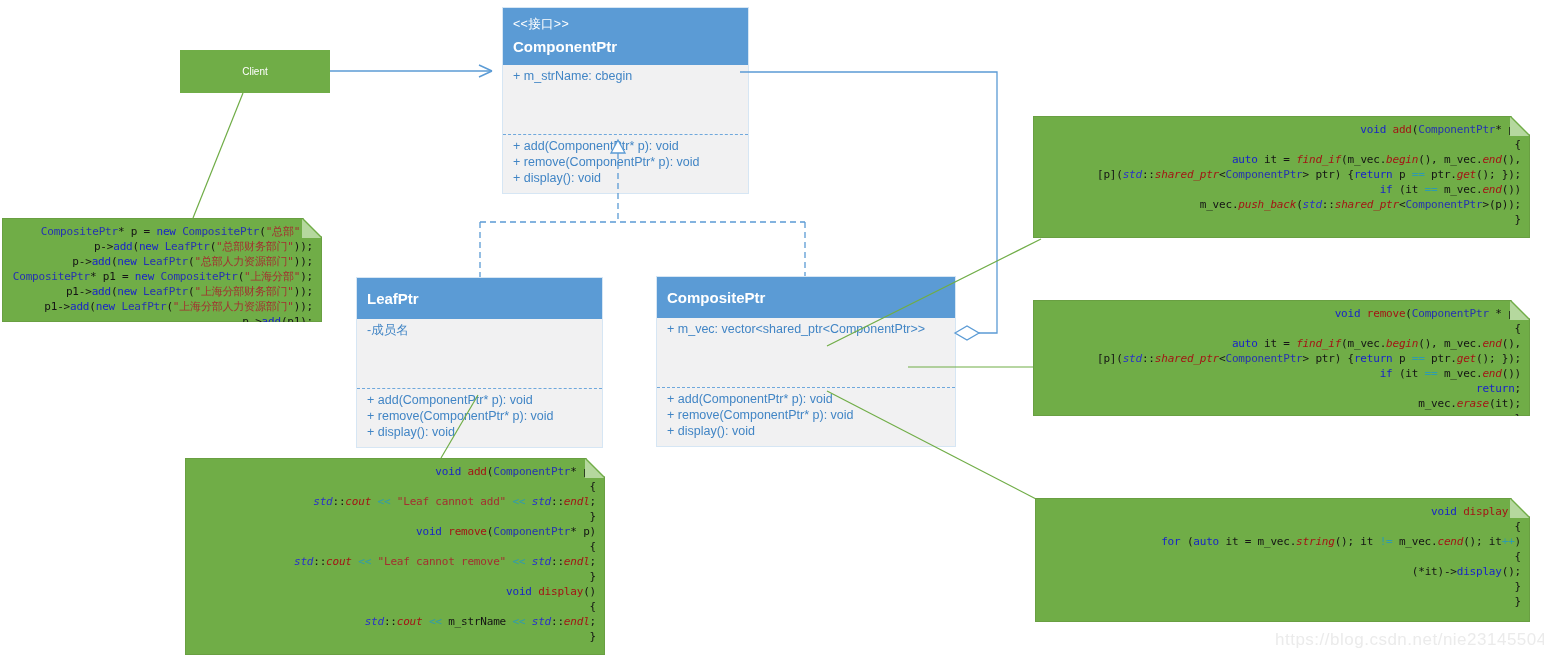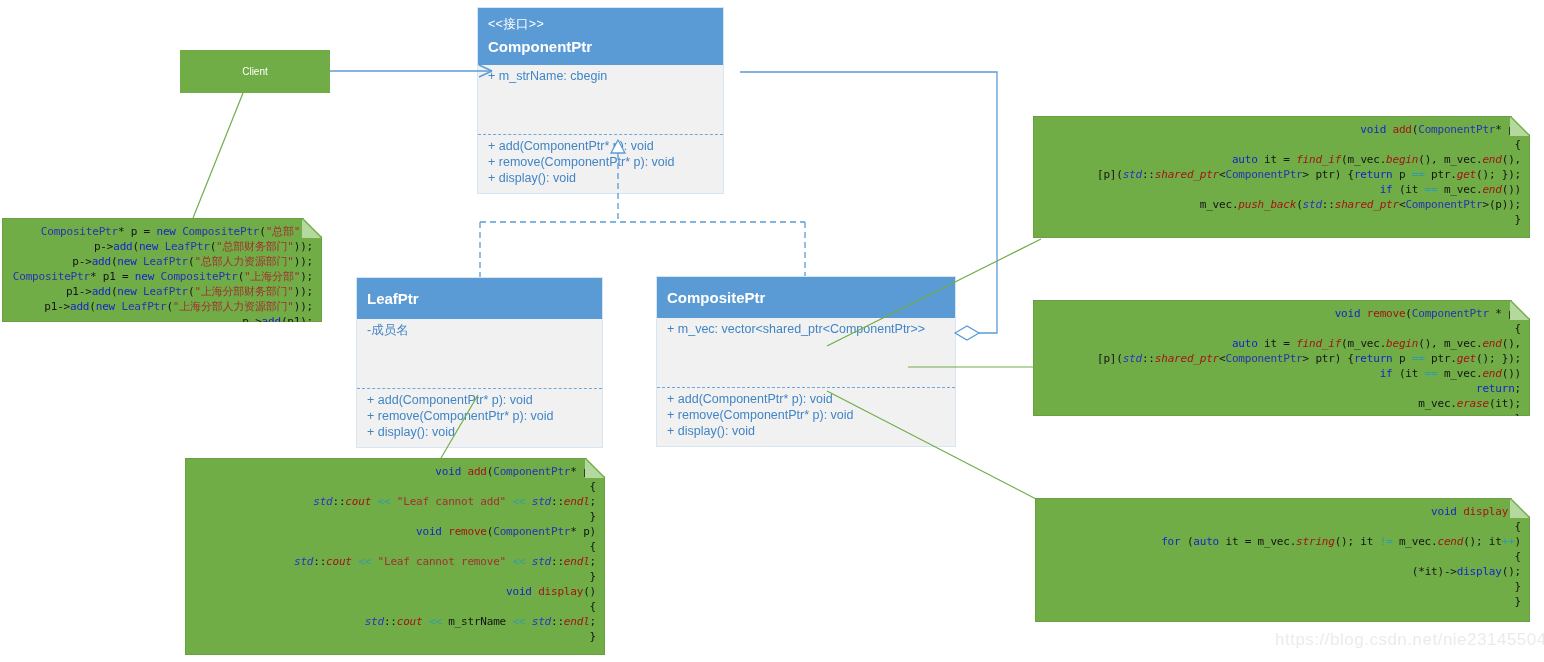--- a/index.html
+++ b/index.html
@@ -41,21 +41,21 @@
   .c-str{color:#A33030;}
   .c-op{color:#2E9BB0;}
 
   .watermark{position:absolute;z-index:4;color:#EBEBEB;font-size:17px;letter-spacing:.5px;}
 </style>
 </head>
 <body>
 
 <div class="canvas">
 
-  <div class="uml-box" style="left:478px;top:8px;width:245px;">
+  <div class="uml-box" style="left:503px;top:8px;width:245px;">
     <div class="uml-header">
       <div class="uml-stereotype">&lt;&lt;接口&gt;&gt;</div>
       <div class="uml-name">ComponentPtr</div>
     </div>
     <div class="uml-body">
       <div class="uml-attrs">
           <div class="member">+ m_strName: cbegin</div>
         </div>
       <div class="uml-methods">
           <div class="member">+ add(ComponentPtr* p): void</div>

